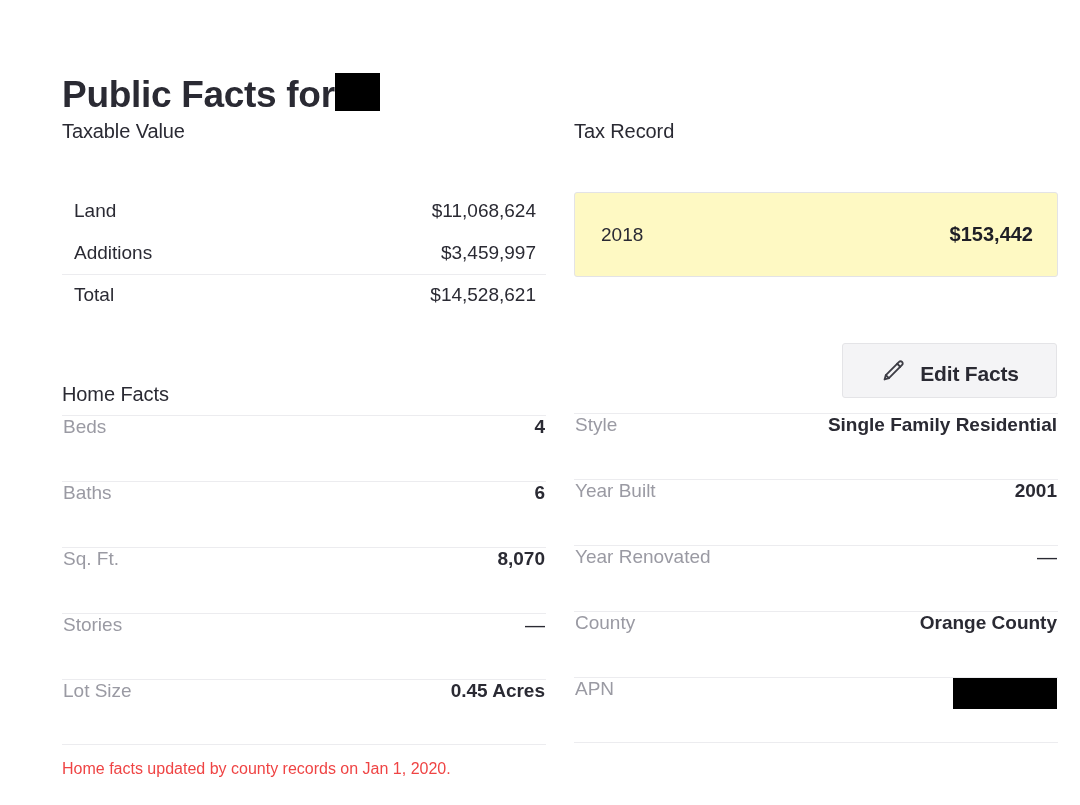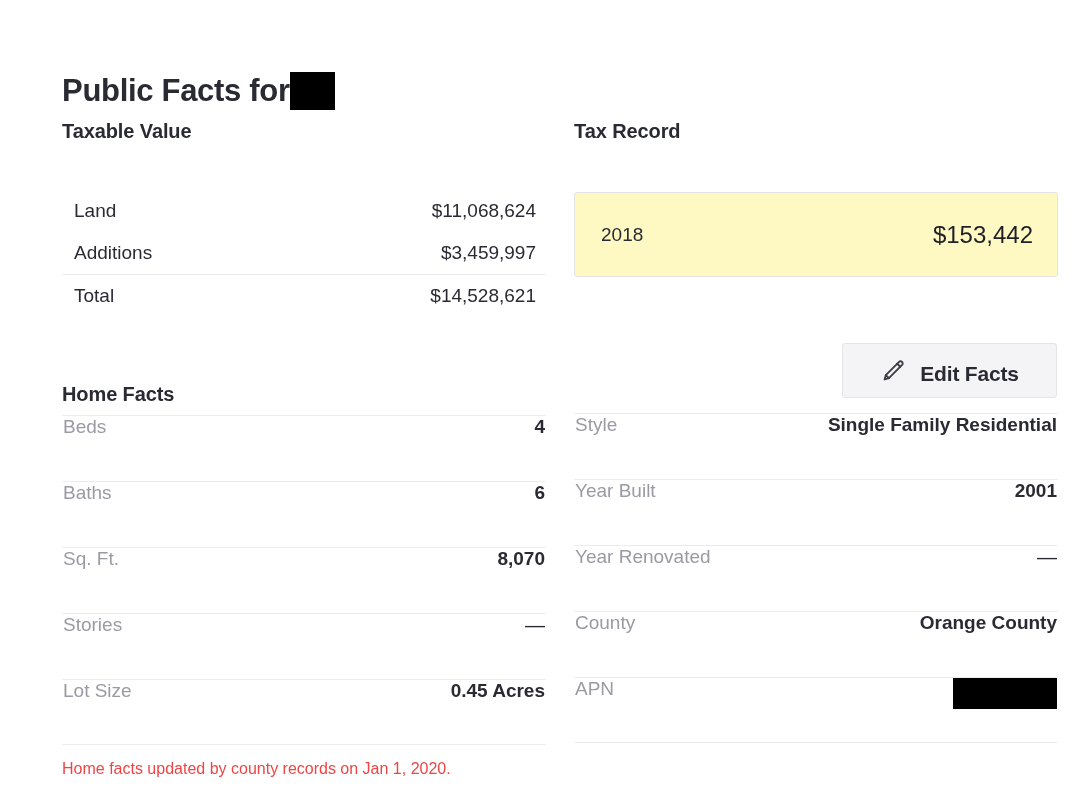--- a/index.html
+++ b/index.html
@@ -18,27 +18,26 @@
     width: 1080px;
     height: 805px;
     padding: 0;
   }
 
   
   .page-title {
     position: absolute;
     left: 62px;
     top: 48px;
-    font-size: 31px;
+    font-size: 37px;
     font-weight: bold;
     letter-spacing: -0.3px;
     color: #2a2a33;
     white-space: nowrap;
     display: flex;
-    align-items: center;
     line-height: 44px;
   }
   .page-title .t-pre { }
   .redact-inline {
     display: inline-block;
     width: 45px;
     height: 38px;
     background: #000000;
     margin: 0 0px;
     vertical-align: middle;
@@ -53,35 +52,35 @@
   }
   .col-right {
     position: absolute;
     left: 574px;
     top: 118px;
     width: 484px;
   }
 
   .section-heading {
     font-size: 20px;
-    font-weight: bold;
+    font-weight: normal;
     color: #2a2a33;
     letter-spacing: -0.1px;
     margin: 0;
     line-height: 26px;
   }
 
   
   .tax-value {
     margin-top: 46px;
   }
   .tv-row {
     display: flex;
     justify-content: space-between;
-    align-items: center;
+    align-items: flex-end;
     font-size: 19px;
     color: #2a2a33;
     padding: 0 10px 0 12px;
     height: 42px;
     line-height: 42px;
   }
   .tv-row.has-divider {
     border-top: 1px solid #ececef;
   }
   .tv-label { font-size: 19px; color: #2a2a33; }
@@ -93,21 +92,21 @@
     border: 1px solid #e3e3e6;
     border-radius: 3px;
     height: 85px;
     display: flex;
     align-items: center;
     justify-content: space-between;
     padding: 0 24px 0 26px;
     background: #fef9c3;
   }
   .trc-year { font-size: 19px; color: #2a2a33; }
-  .trc-amount { font-size: 24px; font-weight: normal; color: #1f1f26; }
+  .trc-amount { font-size: 20px; font-weight: bold; color: #1f1f26; }
 
   
   .home-facts-heading {
     position: absolute;
     left: 62px;
     top: 365px;
     margin-top: 16px;
   }
 
   

